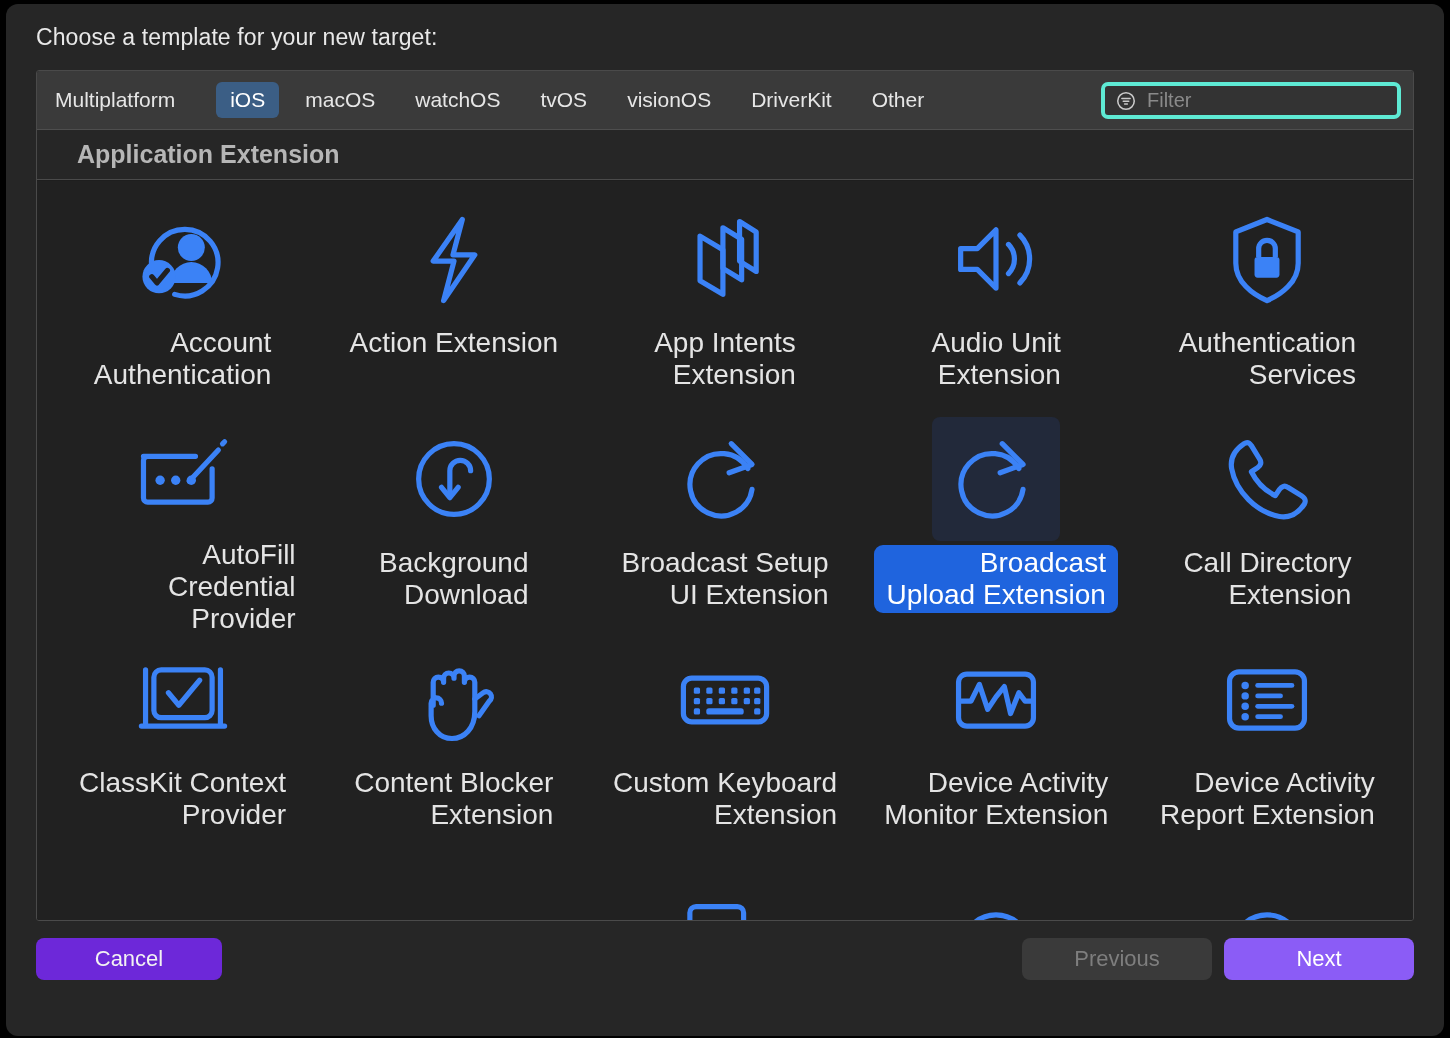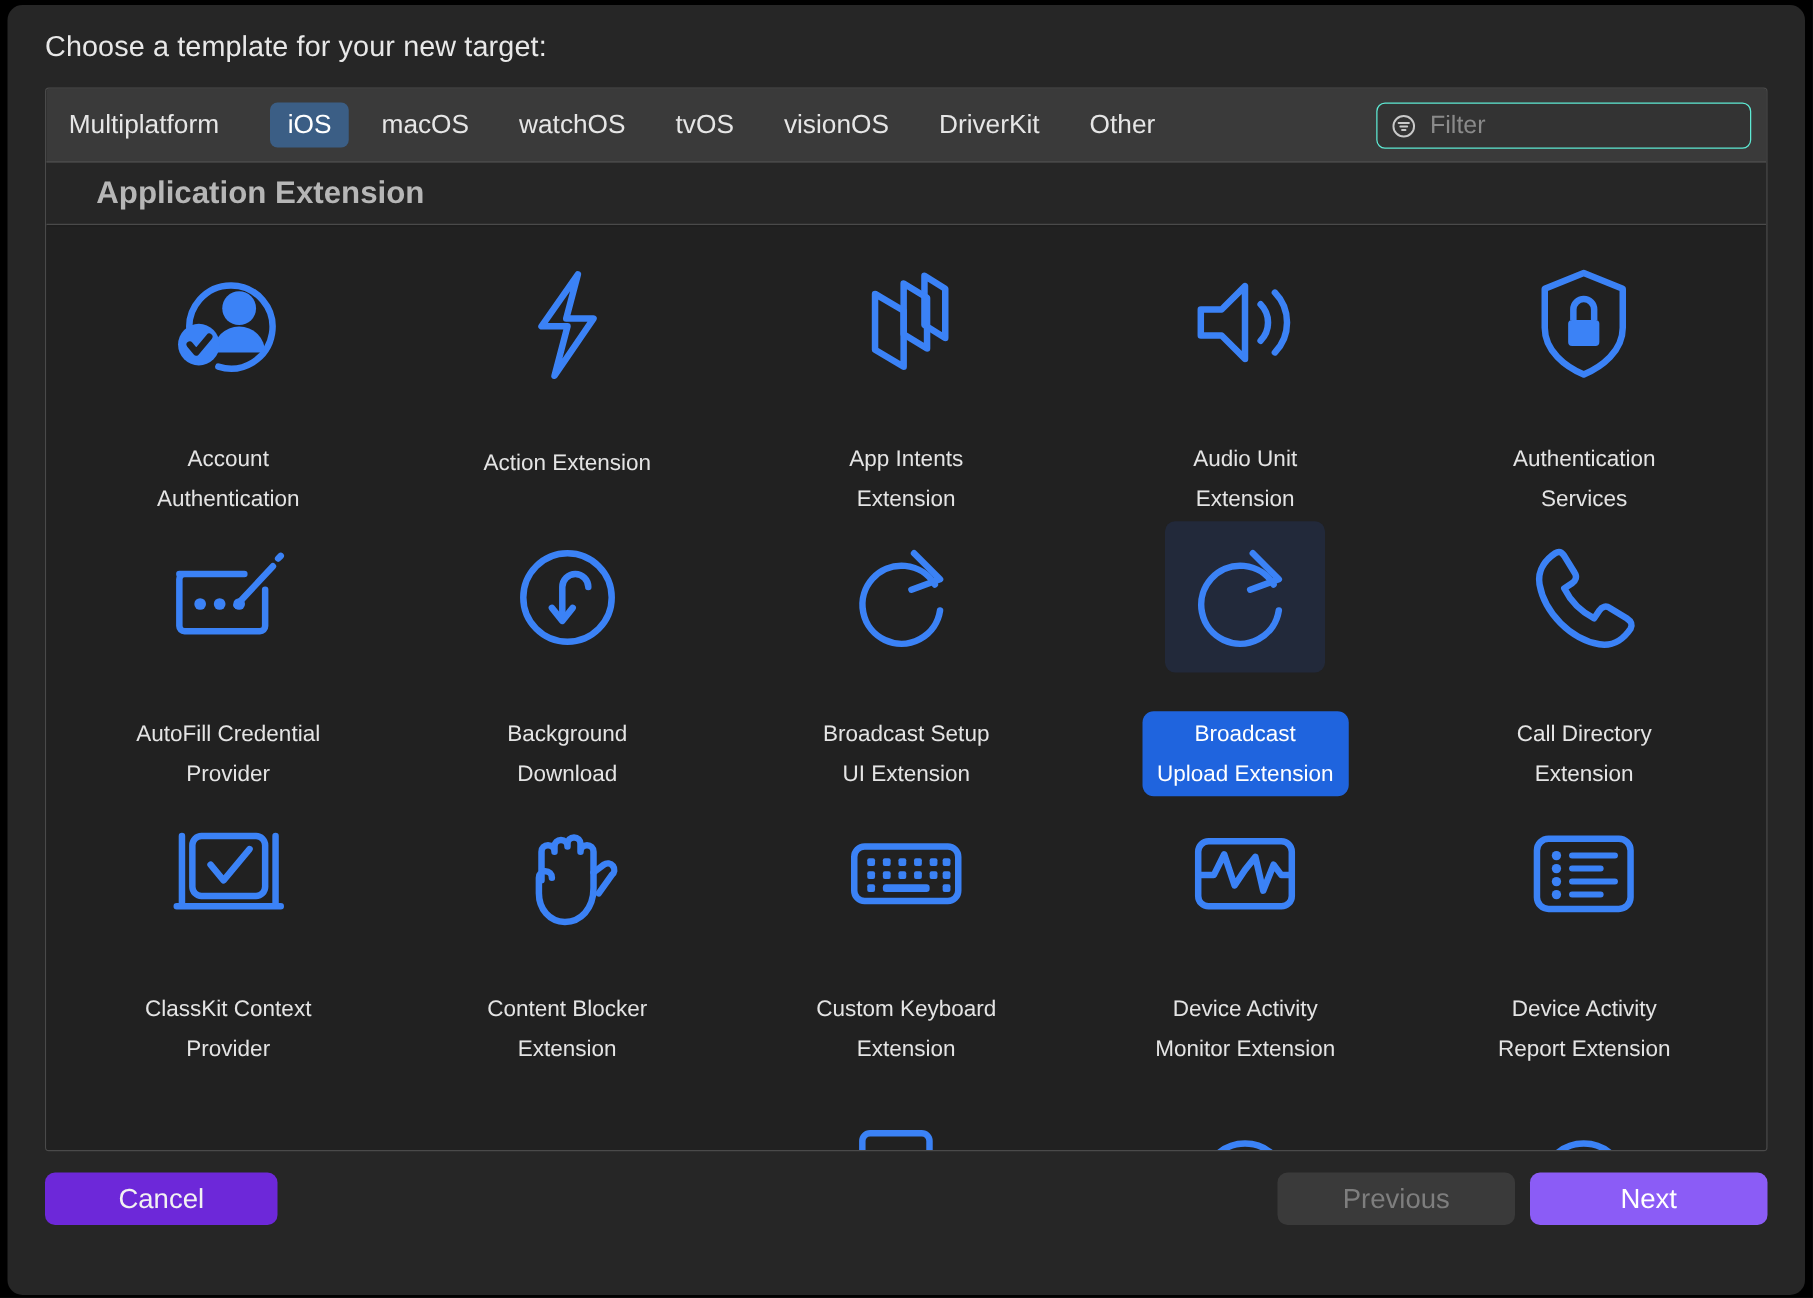--- a/index.html
+++ b/index.html
@@ -74,21 +74,21 @@
     color: #ffffff;
     margin-left: 15px;
   }
 
   .filter-wrap {
     position: absolute;
     right: 12px;
     top: 11px;
     width: 300px;
     height: 37px;
-    border: 1px solid #5eead4;
+    border: 4px solid #5eead4;
     border-radius: 7px;
     background: #333333;
     display: flex;
     align-items: center;
     padding-left: 10px;
     box-sizing: border-box;
   }
   .filter-icon { width: 22px; height: 22px; flex: none; }
   .filter-input {
     border: 0;
@@ -141,29 +141,28 @@
     height: 124px;
     display: flex;
     align-items: center;
     justify-content: center;
     border-radius: 8px;
     margin-bottom: 4px;
   }
   .cell.selected .icon-box { background: #22293a; }
   .icon-box svg { display: block; }
   .cell-label {
-    font-size: 18px;
+    font-size: 28px;
     line-height: 32px;
     color: #e4e4e4;
-    text-align: center;
+    text-align: right;
     max-width: 250px;
     padding: 2px 12px;
     border-radius: 9px;
     box-sizing: border-box;
-    margin-top: 27px;
   }
   .cell.selected .cell-label {
     background: #1f64de;
     color: #ffffff;
   }
 
   
   .footer {
     position: absolute;
     left: 0;

